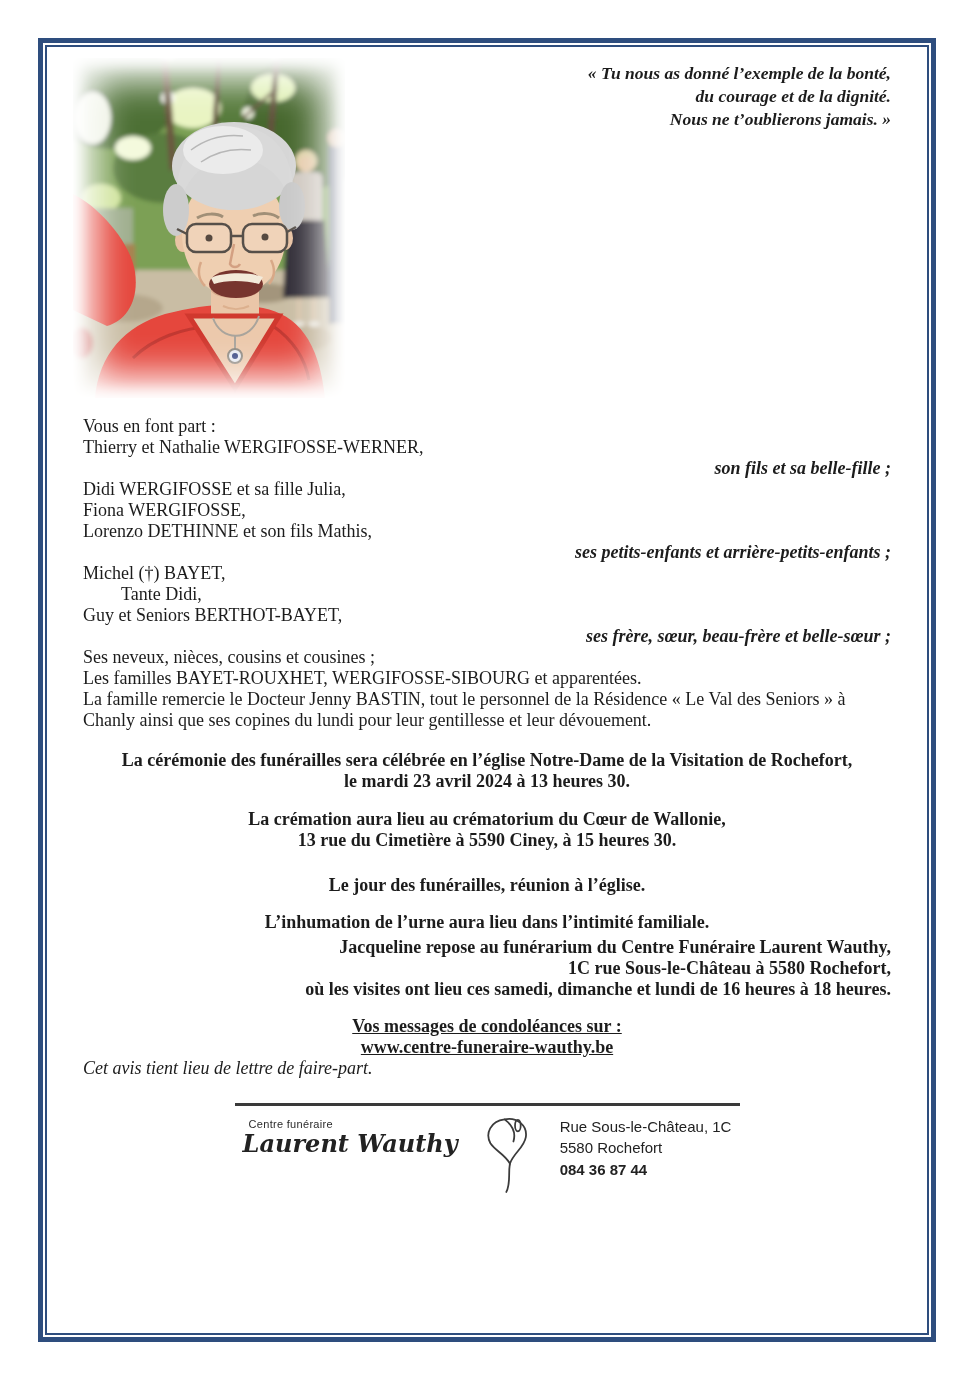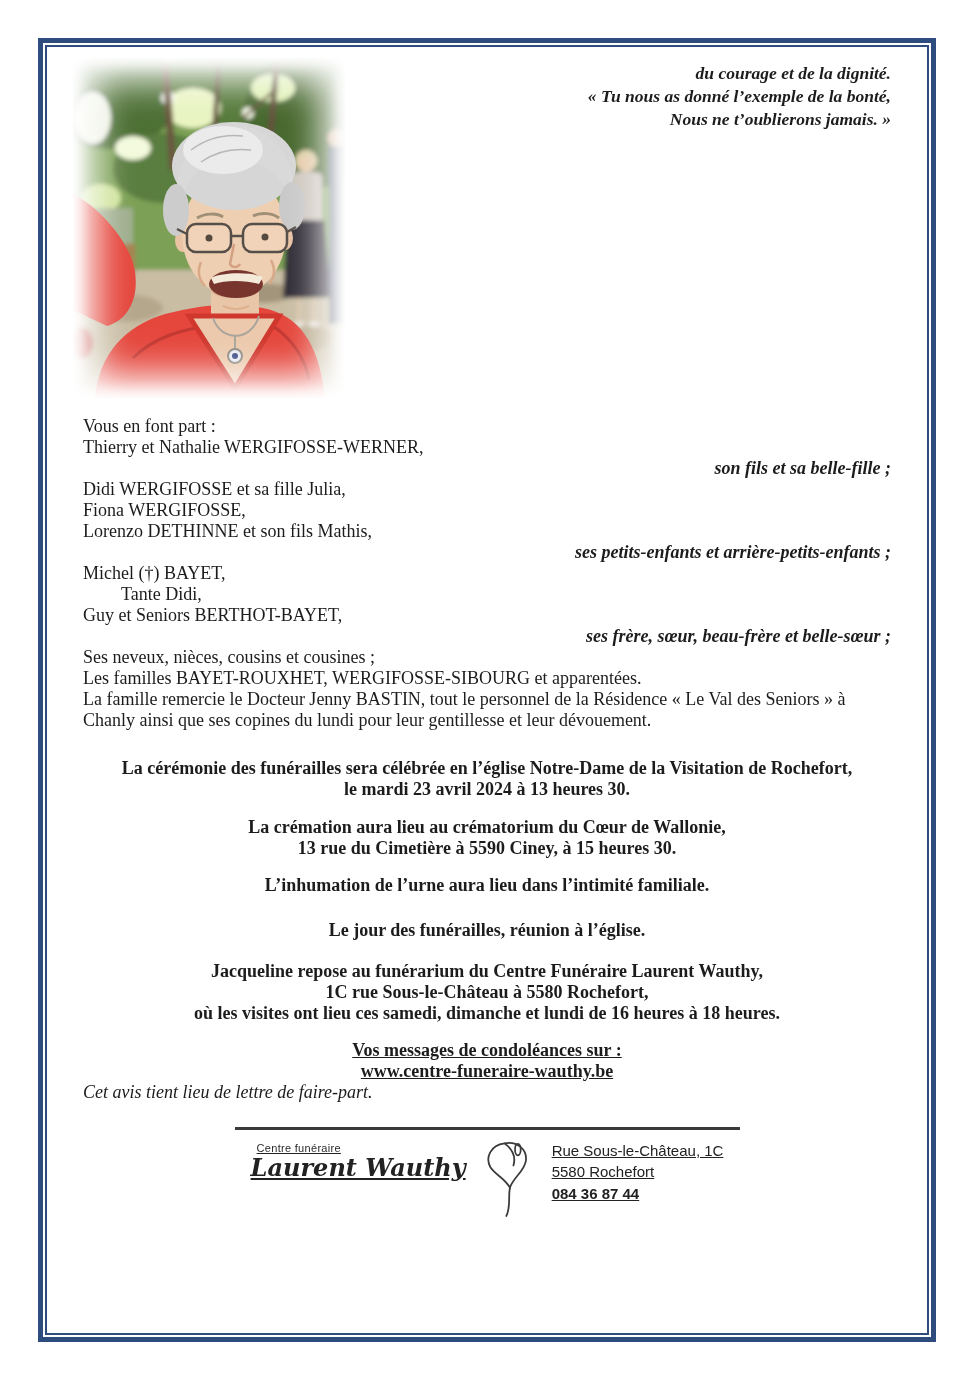--- a/index.html
+++ b/index.html
@@ -29,33 +29,33 @@
   
   .body{font-size:18px;line-height:21px;margin-top:18px;}
   .body p{margin:0;}
   .mt-blank{margin-top:19px;}
   .relation{text-align:right;font-weight:bold;font-style:italic;margin-top:4px;}
   .after-rel{margin-top:2px;}
   .indent{padding-left:38px;}
   .families{margin-top:16px;}
   .thanks{margin-top:17px;max-width:802px;}
   .center{text-align:center;font-weight:bold;}
-  .blk-funeral{margin-top:27px;}
+  .blk-funeral{margin-top:19px;}
   .blk-cremation{margin-top:17px;}
   .blk-inhumation{margin-top:16px;}
   .blk-reunion{margin-top:24px;}
-  .blk-repose{margin-top:20px;}
+  .blk-repose{margin-top:4px;text-align:right;}
   .blk-condol{margin-top:16px;}
   .u{text-decoration:underline;}
   .notice{margin-top:18px;font-style:italic;}
 
   
   .footer-rule{width:505px;margin:24px auto 0;border:0;border-top:3px solid #3a3a3a;height:0;}
-  .logo-row{display:flex;justify-content:center;align-items:flex-start;gap:12px;margin-top:4px;
-    font-family:"Liberation Sans", sans-serif;color:#222;text-decoration:underline;}
+  .logo-row{display:flex;justify-content:center;align-items:flex-start;gap:20px;margin-top:4px;
+    font-family:"Liberation Sans", sans-serif;color:#222;}
   .brand{text-align:left;margin-top:8px;}
   .brand-small{font-size:11px;letter-spacing:.3px;margin-left:6px;color:#2b2b2b;}
   .brand-name{font-family:"DejaVu Serif", serif;font-style:italic;font-weight:bold;font-size:24px;line-height:1.15;}
   .flower{margin-top:2px;}
   .address{font-size:15px;line-height:1.42;margin-top:6px;}
   .phone{font-weight:bold;}
 </style>
 </head>
 <body>
 
@@ -153,22 +153,22 @@
             <line x1="162" y1="278" x2="162" y2="292" stroke="#a9a49c" stroke-width="2"></line>
             <circle cx="162" cy="298" r="7" fill="#e8ebf2" stroke="#8f8a82" stroke-width="2"></circle>
             <circle cx="162" cy="298" r="3" fill="#3c4c86"></circle>
           </g>
         </svg>
         <div class="photo-vignette"></div>
       </div>
 
       <div class="header-right">
         <div class="quote">
+          <div>« Tu nous as donné l’exemple de la bonté,</div>
           <div>du courage et de la dignité.</div>
-          <div>« Tu nous as donné l’exemple de la bonté,</div>
           <div>Nous ne t’oublierons jamais. »</div>
         </div>
       </div>
     </div>
 
     <div class="body">
       <p>Vous en font part :</p>
 
       <p class="mt-blank">Thierry et Nathalie WERGIFOSSE-WERNER,</p>
       <p class="relation">son fils et sa belle-fille ;</p>
@@ -192,23 +192,23 @@
       <div class="center blk-funeral">
         <div>La cérémonie des funérailles sera célébrée en l’église Notre-Dame de la Visitation de Rochefort,</div>
         <div>le mardi 23 avril 2024 à 13 heures 30.</div>
       </div>
 
       <div class="center blk-cremation">
         <div>La crémation aura lieu au crématorium du Cœur de Wallonie,</div>
         <div>13 rue du Cimetière à 5590 Ciney, à 15 heures 30.</div>
       </div>
 
+      <div class="center blk-reunion">Le jour des funérailles, réunion à l’église.</div>
+
       <div class="center blk-inhumation">L’inhumation de l’urne aura lieu dans l’intimité familiale.</div>
-
-      <div class="center blk-reunion">Le jour des funérailles, réunion à l’église.</div>
 
       <div class="center blk-repose">
         <div>Jacqueline repose au funérarium du Centre Funéraire Laurent Wauthy,</div>
         <div>1C rue Sous-le-Château à 5580 Rochefort,</div>
         <div>où les visites ont lieu ces samedi, dimanche et lundi de 16 heures à 18 heures.</div>
       </div>
 
       <div class="center blk-condol">
         <div class="u">Vos messages de condoléances sur :</div>
         <div class="u">www.centre-funeraire-wauthy.be</div>

